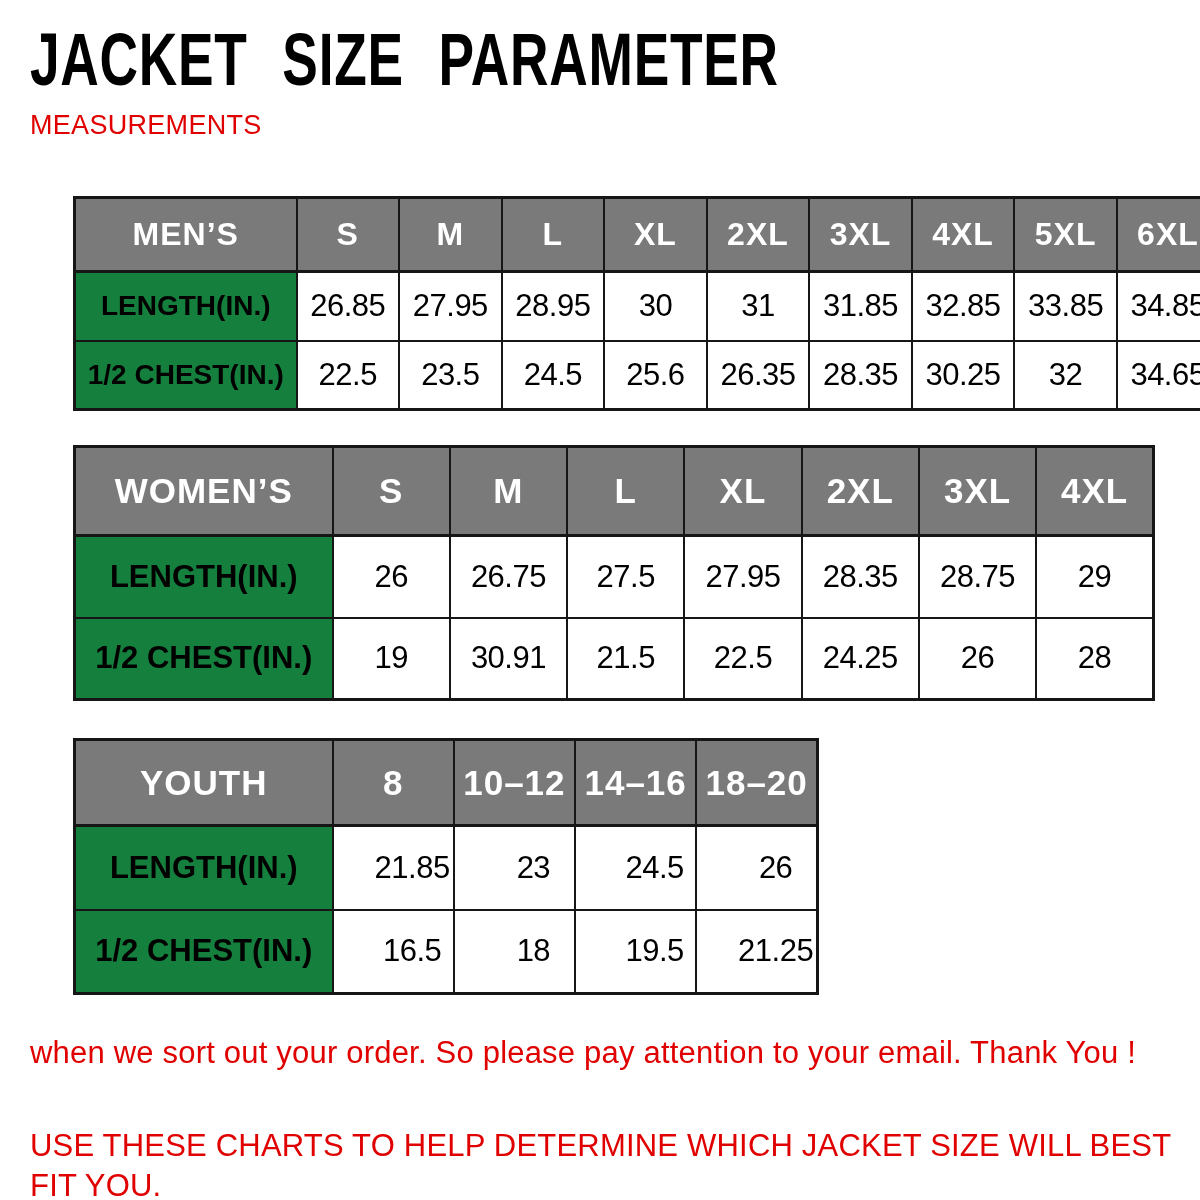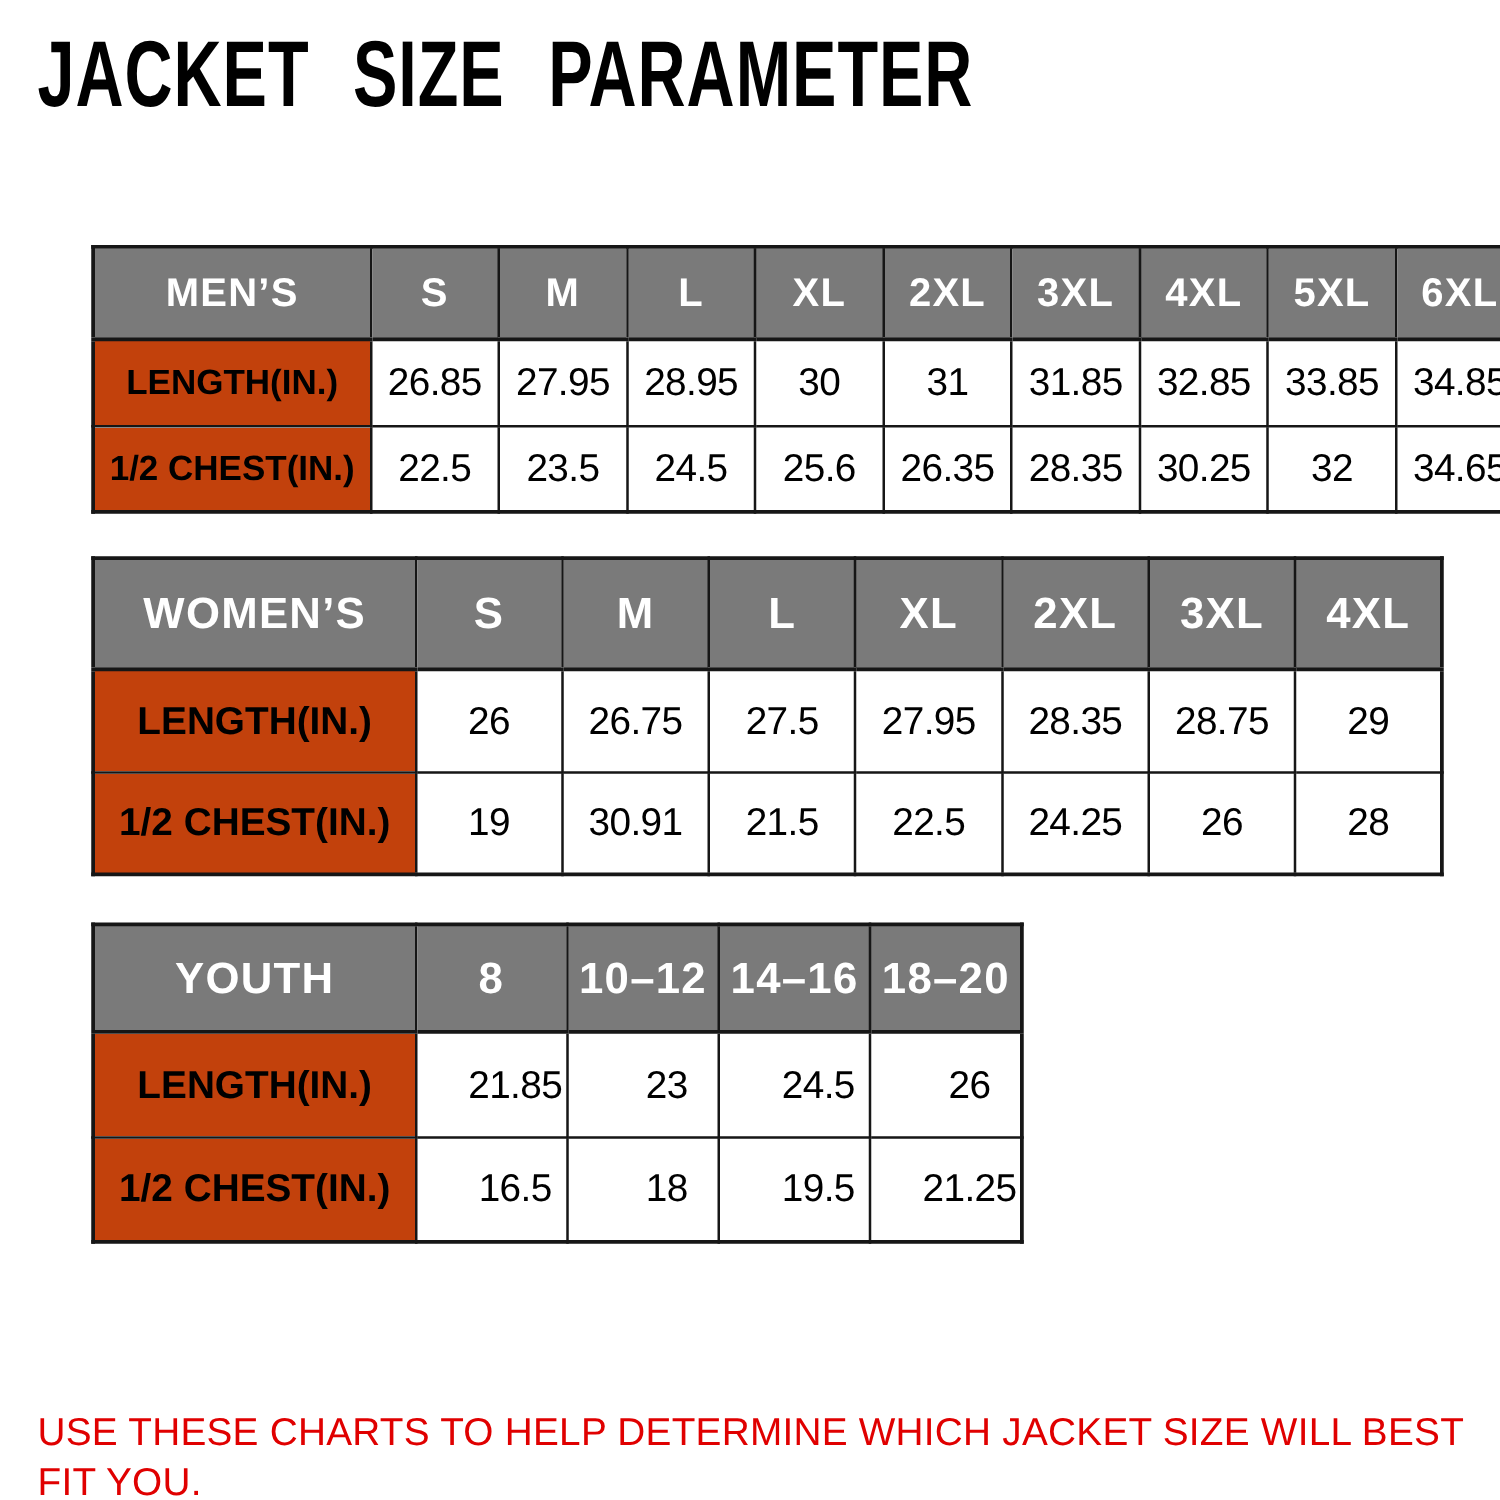--- a/index.html
+++ b/index.html
@@ -43,21 +43,21 @@
     border:2px solid var(--border);
     text-align:center;vertical-align:middle;
     padding:0;overflow:hidden;
   }
   table.tbl thead th{
     background:var(--header-bg);
     color:#fff;font-weight:bold;
     border-bottom:3px solid var(--border);
     letter-spacing:1px;
   }
-  table.tbl tbody th{font-weight:bold;background:#c2410c;}
+  table.tbl tbody th{font-weight:bold;background:#15803d;}
   table.tbl tbody td{font-weight:normal;letter-spacing:-0.5px;background:#fff;}
   
   .tbl-mens col.label{width:222px;}
   .tbl-mens thead tr{height:74px;}
   .tbl-mens tbody tr{height:69px;}
   .tbl-mens thead th{font-size:32px;}
   .tbl-mens tbody th{font-size:28px;}
   .tbl-mens tbody td{font-size:31px;}
   
   .tbl-womens col.label{width:258px;}
@@ -85,20 +85,21 @@
     font-size:31px;line-height:40px;
     letter-spacing:0.2px;
   }
 </style>
 </head>
 <body>
 
 <div class="title">JACKET SIZE PARAMETER</div>
 
 <div class="note">
+  <div>MEASUREMENTS</div>
 </div>
 
 <div class="table-wrap wrap-mens">
     <table class="tbl tbl-mens">
       <colgroup>
         <col class="label">
         <col>
         <col>
         <col>
         <col>
@@ -229,15 +230,16 @@
           <td>16.5</td>
           <td>18</td>
           <td>19.5</td>
           <td>21.25</td>
         </tr>
       </tbody>
     </table>
   </div>
 
 <div class="footer-para">
+  <div>when we sort out your order. So please pay attention to your email. Thank You !</div>
 </div>
 
 <div class="footer-last">USE THESE CHARTS TO HELP DETERMINE WHICH JACKET SIZE WILL BEST FIT YOU.</div>
 
 </body></html>

